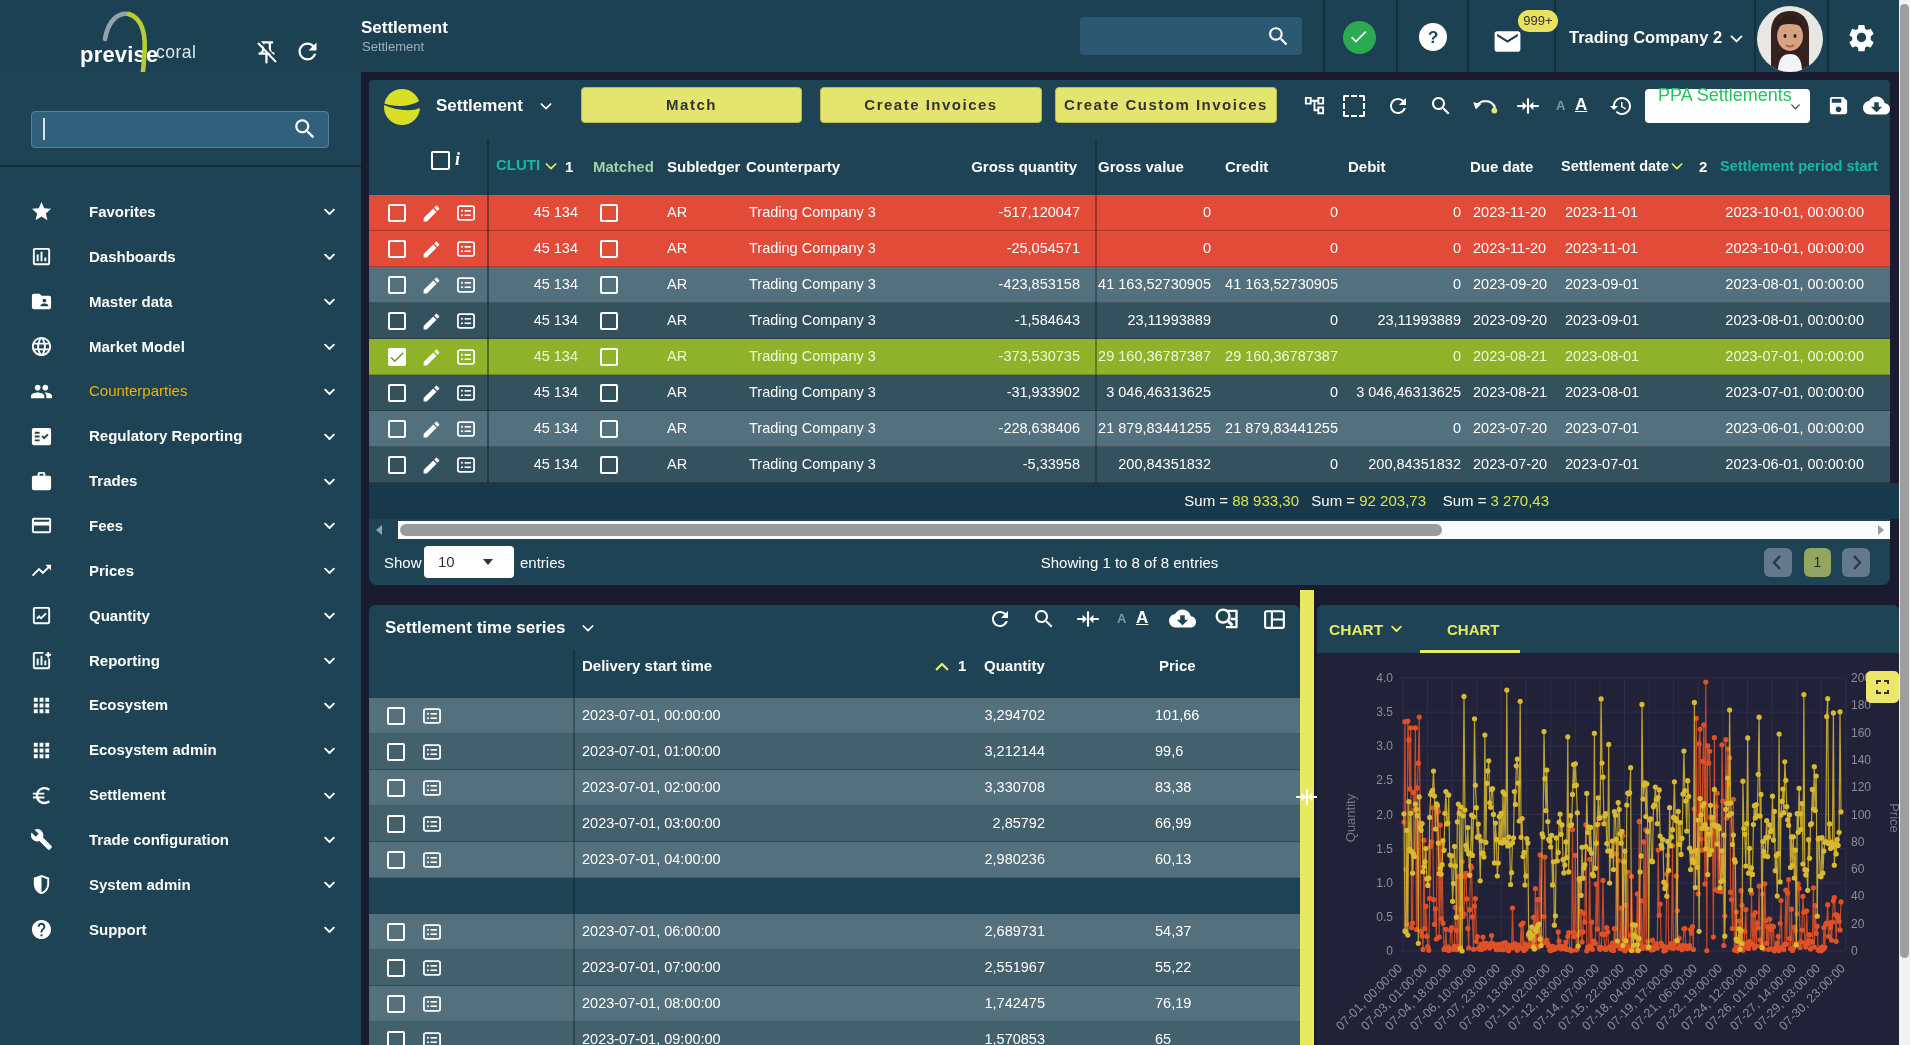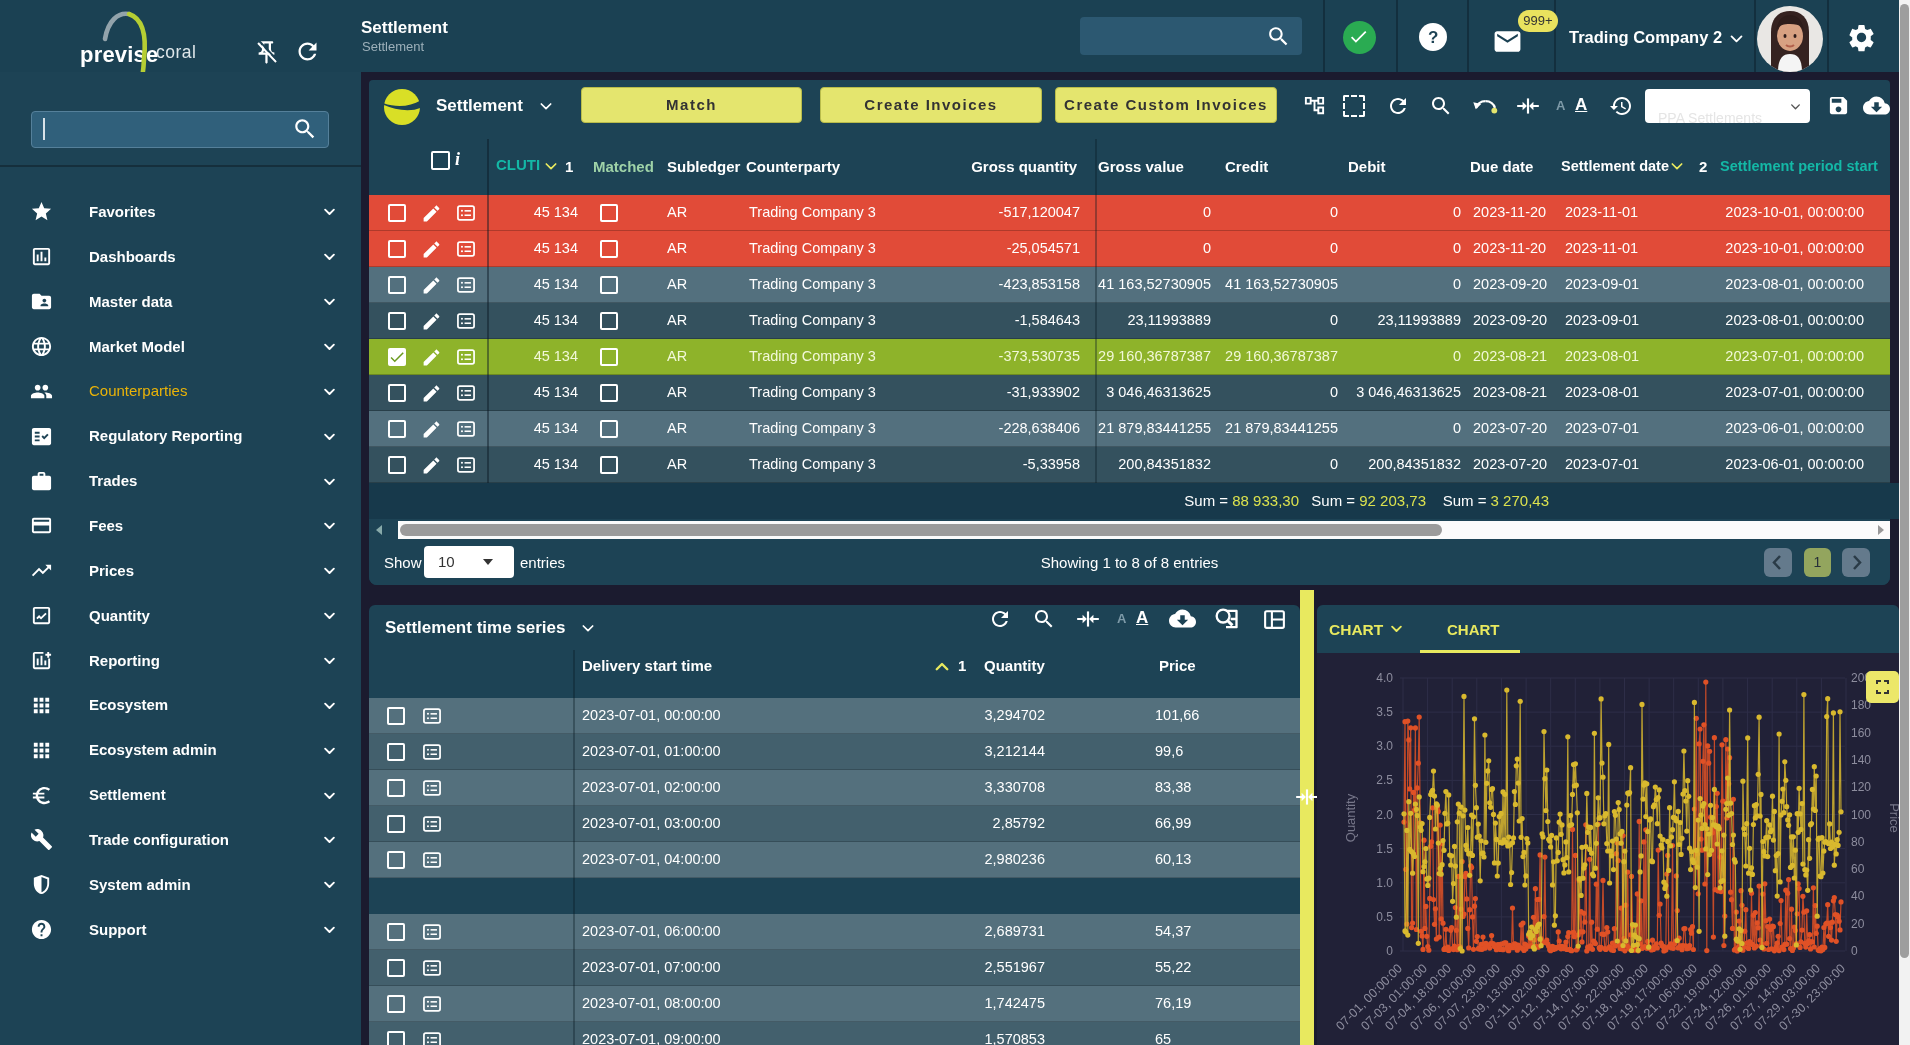--- a/index.html
+++ b/index.html
@@ -225,21 +225,21 @@
     <svg class="abs" style="left:1146px;top:13px" width="26" height="26" viewBox="0 0 24 24">
 <path fill="#fff" d="M11 5h2v14h-2z"></path>
       <path fill="#fff" d="M2 11h5V8l4 4-4 4v-3H2zM22 13h-5v3l-4-4 4-4v3h5z"></path>
     </svg>
     <div style="position:absolute;left:1187px;top:18px;font-size:13px;color:#7e9aa8;font-weight:700;white-space:nowrap;">A</div>
     <div style="position:absolute;left:1206px;top:15px;font-size:17px;color:#fff;font-weight:700;white-space:nowrap;"><u>A</u></div>
     <svg style="position:absolute;left:1240px;top:14px" width="24" height="24" viewBox="0 0 24 24">
       <path fill="#fff" d="M13 3c-4.97 0-9 4.03-9 9H1l3.89 3.89.07.14L9 12H6c0-3.87 3.13-7 7-7s7 3.13 7 7-3.13 7-7 7c-1.93 0-3.68-.79-4.94-2.06l-1.42 1.42C8.27 19.99 10.51 21 13 21c4.97 0 9-4.03 9-9s-4.03-9-9-9zm-1 5v5l4.28 2.54.72-1.21-3.5-2.08V8H12z"></path>
     </svg>
     <div class="abs" style="left:1276px;top:9px;width:165px;height:34px;background:#fff;border-radius:4px"></div>
-    <div style="position:absolute;left:1289px;top:30px;font-size:14px;color:#e5e5e5;font-weight:400;white-space:nowrap;">PPA Settlements</div>
+    <div style="position:absolute;left:1289px;top:5px;font-size:18px;color:#22c55e;font-weight:400;white-space:nowrap;">PPA Settlements</div>
     <svg style="position:absolute;left:1420px;top:20px" width="13" height="13" viewBox="0 0 24 24">
       <path d="M5 9l7 7 7-7" fill="none" stroke="#555" stroke-width="2.6" stroke-linecap="round" stroke-linejoin="round"></path>
     </svg>
     <svg style="position:absolute;left:1458px;top:14px" width="23" height="23" viewBox="0 0 24 24">
       <path fill="#fff" d="M17 3H5c-1.11 0-2 .9-2 2v14c0 1.1.89 2 2 2h14c1.1 0 2-.9 2-2V7l-4-4zm-5 16c-1.66 0-3-1.34-3-3s1.34-3 3-3 3 1.34 3 3-1.34 3-3 3zm3-10H5V5h10v4z"></path>
     </svg>
     <svg style="position:absolute;left:1494px;top:12px" width="27" height="27" viewBox="0 0 24 24">
       <path fill="#fff" d="M19.35 10.04C18.67 6.59 15.64 4 12 4 9.11 4 6.6 5.64 5.35 8.04 2.34 8.36 0 10.91 0 14c0 3.31 2.69 6 6 6h13c2.76 0 5-2.24 5-5 0-2.64-2.05-4.78-4.65-4.96zM17 13l-5 5-5-5h3V9h4v4h3z"></path>
     </svg>
     <div style="position:absolute;left:62px;top:71px;width:19px;height:19px;border:2.5px solid #fff;border-radius:2px"></div>

